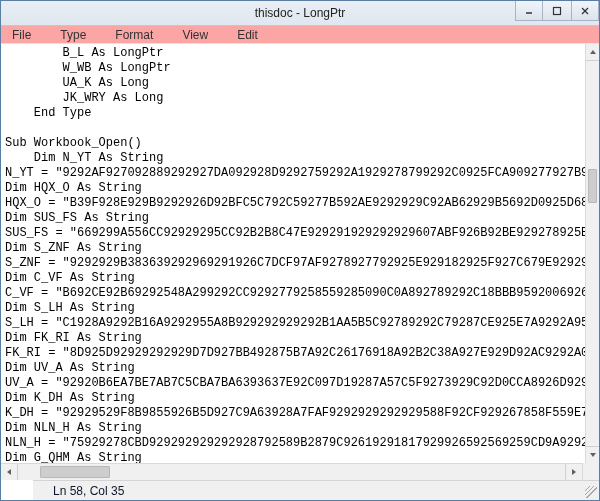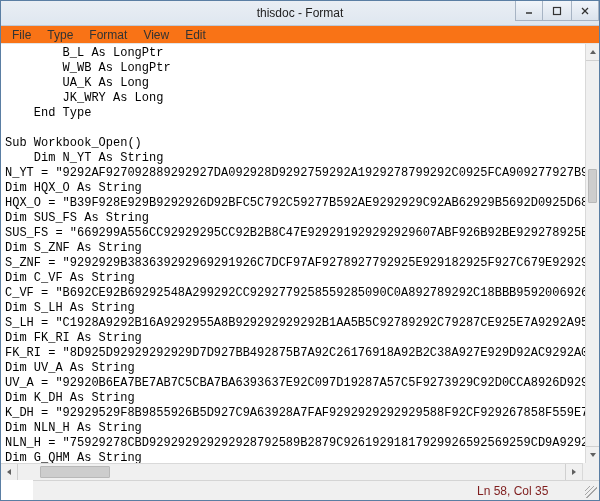--- a/index.html
+++ b/index.html
@@ -4,49 +4,49 @@
 <style>
   * { box-sizing: border-box; }
   html, body { margin: 0; padding: 0; height: 100%; overflow: hidden; }
   body { font-family: "Segoe UI", Tahoma, sans-serif; font-size: 12px; background: #fff; color: #000; }
   .window { width: 600px; height: 501px; display: flex; flex-direction: column; border: 1px solid #5a7ea3; background: #fff; }
   .titlebar { height: 28px; background: linear-gradient(#e9eef4, #dfe7f0); border-bottom: 1px solid #bfc9d6; display: flex; align-items: center; justify-content: center; position: relative; }
   .title { font-size: 12px; color: #222; }
   .win-controls { position: absolute; right: 0; top: 0; display: flex; height: 20px; }
   .win-btn { width: 28px; height: 20px; border: 1px solid #a7b4c4; border-top: none; background: linear-gradient(#f1f5fa,#dbe3ed); display: flex; align-items: center; justify-content: center; font-size: 11px; color: #333; margin-left: -1px; }
   .win-btn.max { width: 30px; }
-  .menubar { height: 20px; background: #f97316; border-bottom: 1px solid #e4e4e4; display: flex; align-items: center; padding: 0 4px; gap: 2px; }
+  .menubar { height: 20px; background: #fca5a5; border-bottom: 1px solid #e4e4e4; display: flex; align-items: center; padding: 0 4px; gap: 15px; }
   .menuitem { padding: 1px 7px 1px 7px; color: #333; font-size: 12px; cursor: default; }
   .client { flex: 1 1 auto; position: relative; display: flex; overflow: hidden; }
   .editor { flex: 1 1 auto; padding: 2px 14px 2px 4px; font-family: Consolas, "Courier New", monospace; font-size: 12px; line-height: 15px; white-space: pre; overflow: hidden; color: #000; }
   .vscroll { width: 17px; background: #f0f0f0; border-left: 1px solid #d9d9d9; display: flex; flex-direction: column; }
   .scrbtn { height: 17px; background: #f0f0f0; display: flex; align-items: center; justify-content: center; font-size: 9px; color: #555; border-bottom: 1px solid #d0d0d0; }
   .scrbtn.down { border-top: 1px solid #d0d0d0; border-bottom: none; }
   .vtrack { flex: 1; position: relative; }
   .vthumb { position: absolute; left: 2px; right: 2px; top: 28%; height: 34px; background: #cdcdcd; border: 1px solid #b8b8b8; border-radius: 1px; }
   .hscroll { height: 17px; background: #f0f0f0; border-top: 1px solid #d9d9d9; display: flex; }
   .scrbtn-h { width: 17px; background: #f0f0f0; display: flex; align-items: center; justify-content: center; font-size: 9px; color: #555; border-right: 1px solid #d0d0d0; }
   .scrbtn-h.right { border-left: 1px solid #d0d0d0; border-right: none; }
   .htrack { flex: 1; position: relative; }
   .hthumb { position: absolute; top: 2px; bottom: 2px; left: 4%; width: 70px; background: #cdcdcd; border: 1px solid #b8b8b8; border-radius: 1px; }
   .grip { width: 17px; height: 17px; background: #f0f0f0; border-left: 1px solid #d9d9d9; }
-  .statusbar { height: 22px; background: #f0f0f0; border-top: 1px solid #d4d4d4; display: flex; align-items: center; justify-content: flex-end; padding: 0 28px 0 4px; font-size: 12px; color: #7f1d1d; position: relative; margin-left: 32px; }
+  .statusbar { height: 22px; background: #f0f0f0; border-top: 1px solid #d4d4d4; display: flex; align-items: center; padding: 0 28px 0 4px; font-size: 12px; color: #0f172a; position: relative; margin-left: 32px; }
   .status-cell { padding: 0 16px; min-width: 110px; }
   .status-grip { position: absolute; right: 2px; bottom: 2px; width: 12px; height: 12px; background:
      linear-gradient(135deg, transparent 0 3px, #a6a6a6 3px 4px, transparent 4px 6px, #a6a6a6 6px 7px, transparent 7px 9px, #a6a6a6 9px 10px, transparent 10px); }
   .bottom-wrap { display: flex; }
   svg { display: block; }
 </style>
 </head>
 <body>
 
 <div class="window">
 
   <div class="titlebar">
-    <span class="title">thisdoc - Format</span>
+    <span class="title">thisdoc - LongPtr</span>
     <div class="win-controls">
       <div class="win-btn">
         <svg width="10" height="10">
             <line x1="2" y1="7" x2="8" y2="7" stroke="#333" stroke-width="1.5"></line>
           </svg>
       </div>
       <div class="win-btn max">
         <svg width="10" height="10">
             <rect x="1.5" y="1.5" width="7" height="7" fill="none" stroke="#333" stroke-width="1.2"></rect>
           </svg>

